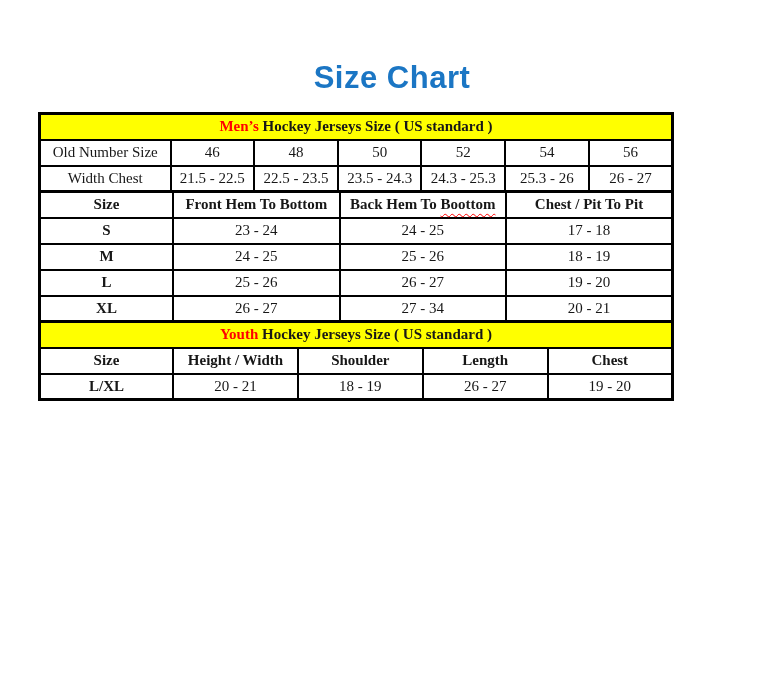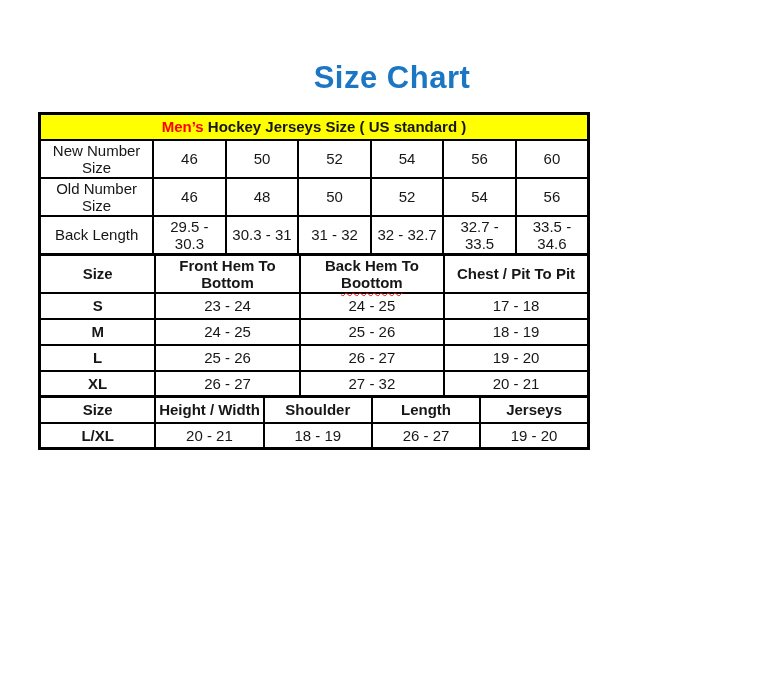--- a/index.html
+++ b/index.html
@@ -16,22 +16,23 @@
     font-family:"Liberation Sans","DejaVu Sans",sans-serif;color:var(--text);
   }
   .page-title{
     margin:60px 0 16px 0;text-align:center;
     font-size:31px;font-weight:bold;color:var(--title-blue);
     letter-spacing:0.5px;
     padding-left:8px;
   }
   .tables-wrap{width:696px;margin-left:38px;}
   table.chart{
-    width:552px;border-collapse:collapse;table-layout:fixed;
+    width:636px;border-collapse:collapse;table-layout:fixed;
     border:3px solid var(--border);
+    font-family:Liberation Serif, serif;
   }
   table.chart + table.chart{margin-top:-3px;}
   table.chart td{
     border:2px solid var(--border);
     text-align:center;vertical-align:middle;
     font-size:15px;height:26px;padding:1px 2px;
     color:var(--text);
   }
   td.banner{
     background:var(--banner-bg);
@@ -70,45 +71,36 @@
         <col class="c-data">
         <col class="c-data">
         <col class="c-data">
         <col class="c-data">
       </colgroup>
       <tbody>
         <tr>
           <td colspan="7" class="banner"><span class="hl">Men’s</span><span> Hockey Jerseys Size ( US standard )</span></td>
         </tr>
         <tr>
-          <td class="lbl">New Number Size</td>
-          <td>46</td>
-          <td>50</td>
-          <td>52</td>
-          <td>54</td>
-          <td>56</td>
-          <td>60</td>
-        </tr>
-        <tr>
           <td class="lbl">Old Number Size</td>
           <td>46</td>
           <td>48</td>
           <td>50</td>
           <td>52</td>
           <td>54</td>
           <td>56</td>
         </tr>
         <tr>
-          <td class="lbl">Back Length</td>
-          <td>29.5 - 30.3</td>
-          <td>30.3 - 31</td>
-          <td>31 - 32</td>
-          <td>32 - 32.7</td>
-          <td>32.7 - 33.5</td>
-          <td>33.5 - 34.6</td>
+          <td class="lbl">Width Chest</td>
+          <td>21.5 - 22.5</td>
+          <td>22.5 - 23.5</td>
+          <td>23.5 - 24.3</td>
+          <td>24.3 - 25.3</td>
+          <td>25.3 - 26</td>
+          <td>26 - 27</td>
         </tr>
       </tbody>
     </table>
     <table class="chart tbl-womens">
       <colgroup>
         <col class="c-label">
         <col class="c-data">
         <col class="c-data">
         <col class="c-data">
       </colgroup>
@@ -133,40 +125,43 @@
         </tr>
         <tr>
           <td class="lbl">L</td>
           <td>25 - 26</td>
           <td>26 - 27</td>
           <td>19 - 20</td>
         </tr>
         <tr>
           <td class="lbl">XL</td>
           <td>26 - 27</td>
-          <td>27 - 32</td>
+          <td>27 - 34</td>
           <td>20 - 21</td>
         </tr>
       </tbody>
     </table>
     <table class="chart tbl-youth">
       <colgroup>
         <col class="c-label">
         <col class="c-data">
         <col class="c-data">
         <col class="c-data">
         <col class="c-data">
       </colgroup>
       <tbody>
         <tr>
+          <td colspan="5" class="banner"><span class="hl">Youth</span><span> Hockey Jerseys Size ( US standard )</span></td>
+        </tr>
+        <tr>
           <td class="hdr">Size</td>
           <td class="hdr">Height / Width</td>
           <td class="hdr">Shoulder</td>
           <td class="hdr">Length</td>
-          <td class="hdr">Jerseys</td>
+          <td class="hdr">Chest</td>
         </tr>
         <tr>
           <td class="lbl">L/XL</td>
           <td>20 - 21</td>
           <td>18 - 19</td>
           <td>26 - 27</td>
           <td>19 - 20</td>
         </tr>
       </tbody>
     </table>

